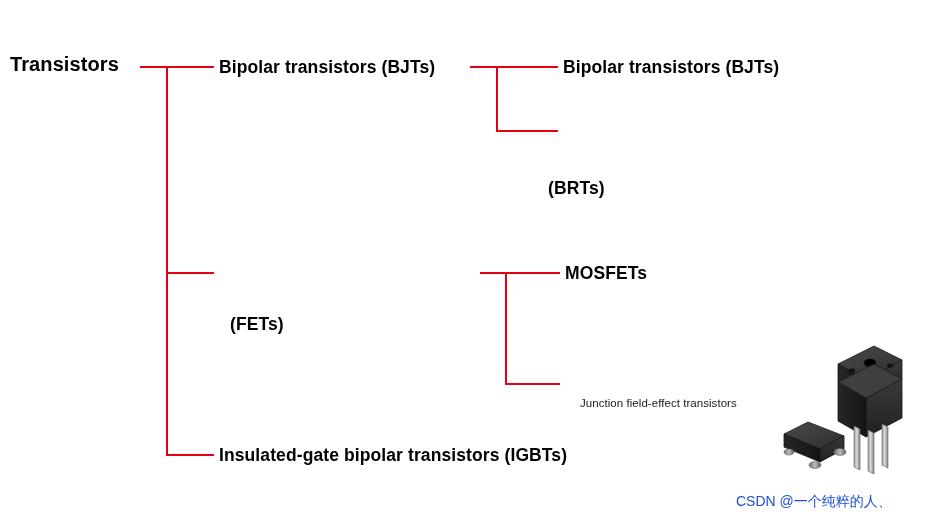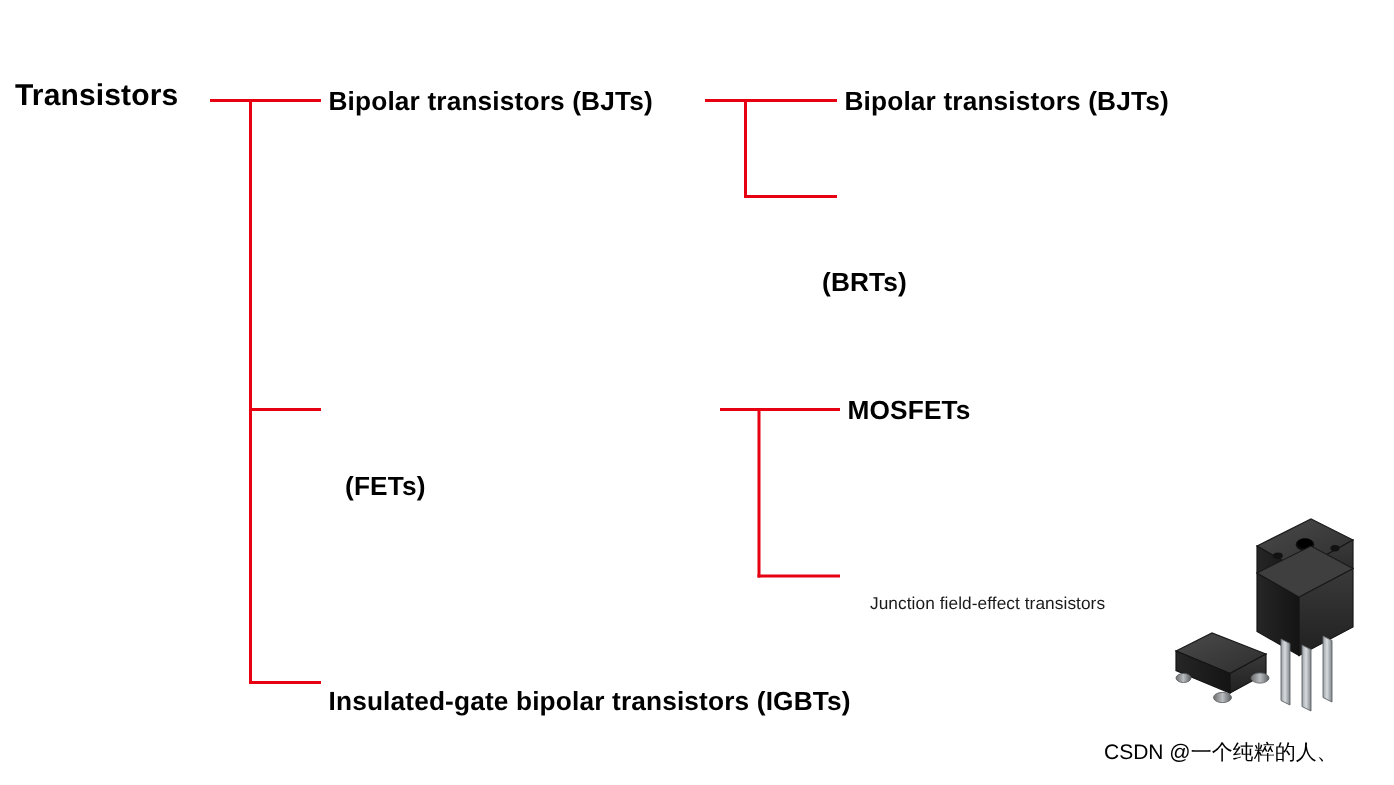--- a/index.html
+++ b/index.html
@@ -52,21 +52,21 @@
     color: #1a1a1a;
     font-weight: normal;
     font-size: 11.5px;
     line-height: 14px;
     letter-spacing: 0.05px;
   }
 
   
   .watermark {
     position: absolute;
-    color: #000000;
+    color: #1d4ed8;
     font-size: 14px;
     line-height: 18px;
     white-space: nowrap;
     user-select: none;
   }
 
   
   .art { position: absolute; }
 </style>
 </head>
@@ -80,21 +80,21 @@
   <div class="line v" style="left:166px; top:66px; height:390px;"></div>
 
   <div class="line h" style="left:166px; top:66px; width:48px;"></div>
   <div class="line h" style="left:166px; top:272px; width:48px;"></div>
   <div class="line h" style="left:166px; top:454px; width:48px;"></div>
 
   <div class="node lvl1" style="left:219px; top:56px;">Bipolar transistors  (BJTs)</div>
 
   <div class="node lvl1" style="left:230px; top:285px;margin-top:28px;">(FETs)</div>
 
-  <div class="node lvl1" style="left:219px; top:444px;margin-top:12px;">Insulated-gate bipolar transistors  (IGBTs)</div>
+  <div class="node lvl1" style="left:219px; top:444px;">Insulated-gate bipolar transistors  (IGBTs)</div>
 
   <div class="line h" style="left:470px; top:66px; width:28px;"></div>
   <div class="line v" style="left:496px; top:66px; height:66px;"></div>
   <div class="line h" style="left:496px; top:66px; width:62px;"></div>
   <div class="line h" style="left:496px; top:130px; width:62px;"></div>
 
   <div class="node lvl2" style="left:563px; top:56px;">Bipolar transistors  (BJTs)</div>
 
   <div class="node lvl2 compact" style="left:548px; top:143px;margin-top:35px;">(BRTs)</div>
 

